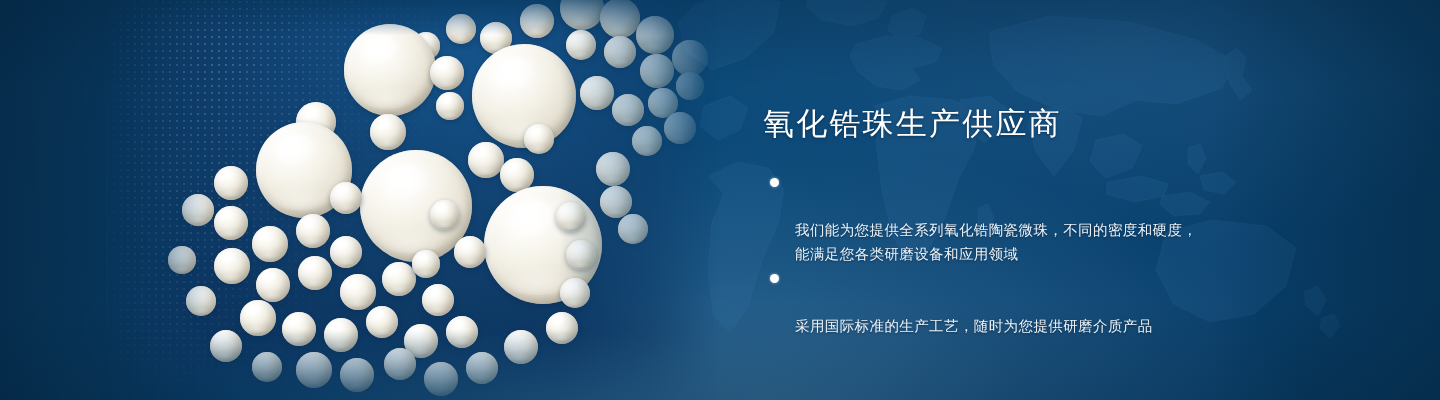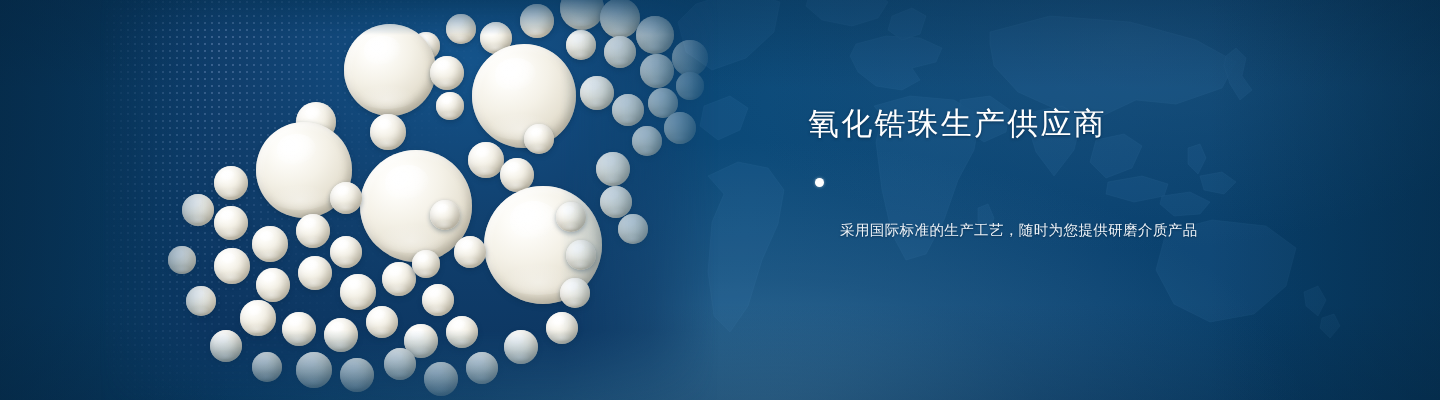--- a/index.html
+++ b/index.html
@@ -95,21 +95,21 @@
     left:15%; bottom:8%;
     width:62%; height:26%;
     border-radius:50%;
     background:radial-gradient(ellipse at 50% 60%, rgba(255,255,255,0.38) 0%, rgba(255,255,255,0) 72%);
   }
 
   
   .text-col {
     position:absolute;
     left:763px; top:0;
-    width:560px; height:400px;margin-left:45px;
+    width:560px; height:400px;
   }
   .headline {
     position:absolute; top:108px; left:0;
     font-size:31px;
     font-weight:400;
     color:#ffffff;
     letter-spacing:2.2px;
     line-height:1;
     text-shadow:0 1px 3px rgba(2,26,48,0.55);
     white-space:nowrap;
@@ -270,18 +270,23 @@
     <div class="bead" style="left:412px;top:250px;width:28px;height:28px;"></div>
     <div class="bead" style="left:330px;top:182px;width:32px;height:32px;"></div>
   </div>
 
   <div class="text-col">
     <div class="headline">氧化锆珠生产供应商</div>
 
     <ul class="bullets">
       <li class="bullet-row">
         <span class="bullet-dot"></span>
+        <span>我们能为您提供全系列氧化锆陶瓷微珠，不同的密度和硬度，
+能满足您各类研磨设备和应用领域</span>
+      </li>
+      <li class="bullet-row">
+        <span class="bullet-dot"></span>
         <span>采用国际标准的生产工艺，随时为您提供研磨介质产品</span>
       </li>
     </ul>
   </div>
 
 </div>
 
 </body></html>

